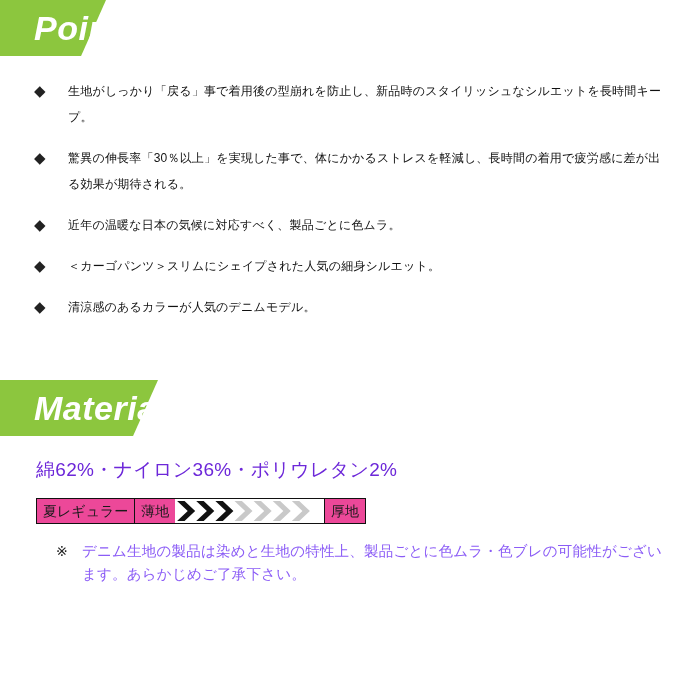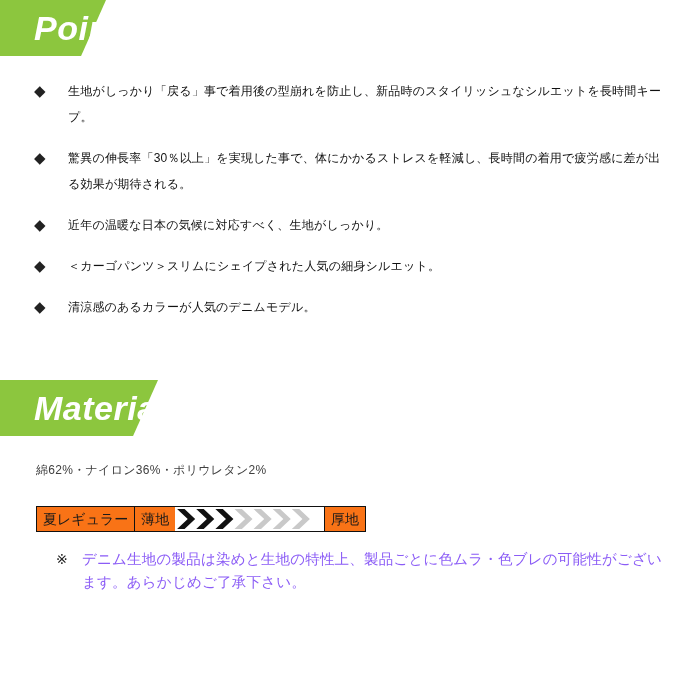--- a/index.html
+++ b/index.html
@@ -85,43 +85,43 @@
     line-height: 26px;
     color: #111111;
     letter-spacing: 0.2px;
   }
 
   
   .material-body {
     padding: 20px 30px 0 30px;
   }
   .material-comp {
-    font-size: 12px;
+    font-size: 19px;
     line-height: 28px;
-    color: #404040;
+    color: #6d28d9;
     letter-spacing: 0.3px;
-    margin-bottom: 22px;
+    margin-bottom: 14px;
     padding-left: 6px;
   }
 
   
   .scale-wrap {
     display: flex;
     align-items: stretch;
     margin-left: 6px;
     margin-bottom: 16px;
     width: 330px;
     height: 26px;
   }
   .scale-label {
     border: 1px solid #111111;
     font-size: 14px;
     line-height: 24px;
     padding: 0 6px;
-    background: #f97316;
+    background: #ec4899;
     white-space: nowrap;
     box-sizing: border-box;
   }
   .scale-label.left { border-right: none; }
   .scale-label.mid { border-right: none; }
   .scale-label.right { }
   .scale-arrows {
     flex: 1 1 auto;
     border-top: 1px solid #111111;
     border-bottom: 1px solid #111111;
@@ -174,21 +174,21 @@
       <div class="bullet-text">生地がしっかり「戻る」事で着用後の型崩れを防止し、新品時のスタイリッシュなシルエットを長時間キープ。</div>
     </div>
 
     <div class="bullet-row">
       <div class="bullet-mark">◆</div>
       <div class="bullet-text">驚異の伸長率「30％以上」を実現した事で、体にかかるストレスを軽減し、長時間の着用で疲労感に差が出る効果が期待される。</div>
     </div>
 
     <div class="bullet-row">
       <div class="bullet-mark">◆</div>
-      <div class="bullet-text">近年の温暖な日本の気候に対応すべく、生地がしっかり。</div>
+      <div class="bullet-text">近年の温暖な日本の気候に対応すべく、製品ごとに色ムラ。</div>
     </div>
 
     <div class="bullet-row">
       <div class="bullet-mark">◆</div>
       <div class="bullet-text">＜カーゴパンツ＞スリムにシェイプされた人気の細身シルエット。</div>
     </div>
 
     <div class="bullet-row">
       <div class="bullet-mark">◆</div>
       <div class="bullet-text">清涼感のあるカラーが人気のデニムモデル。</div>

